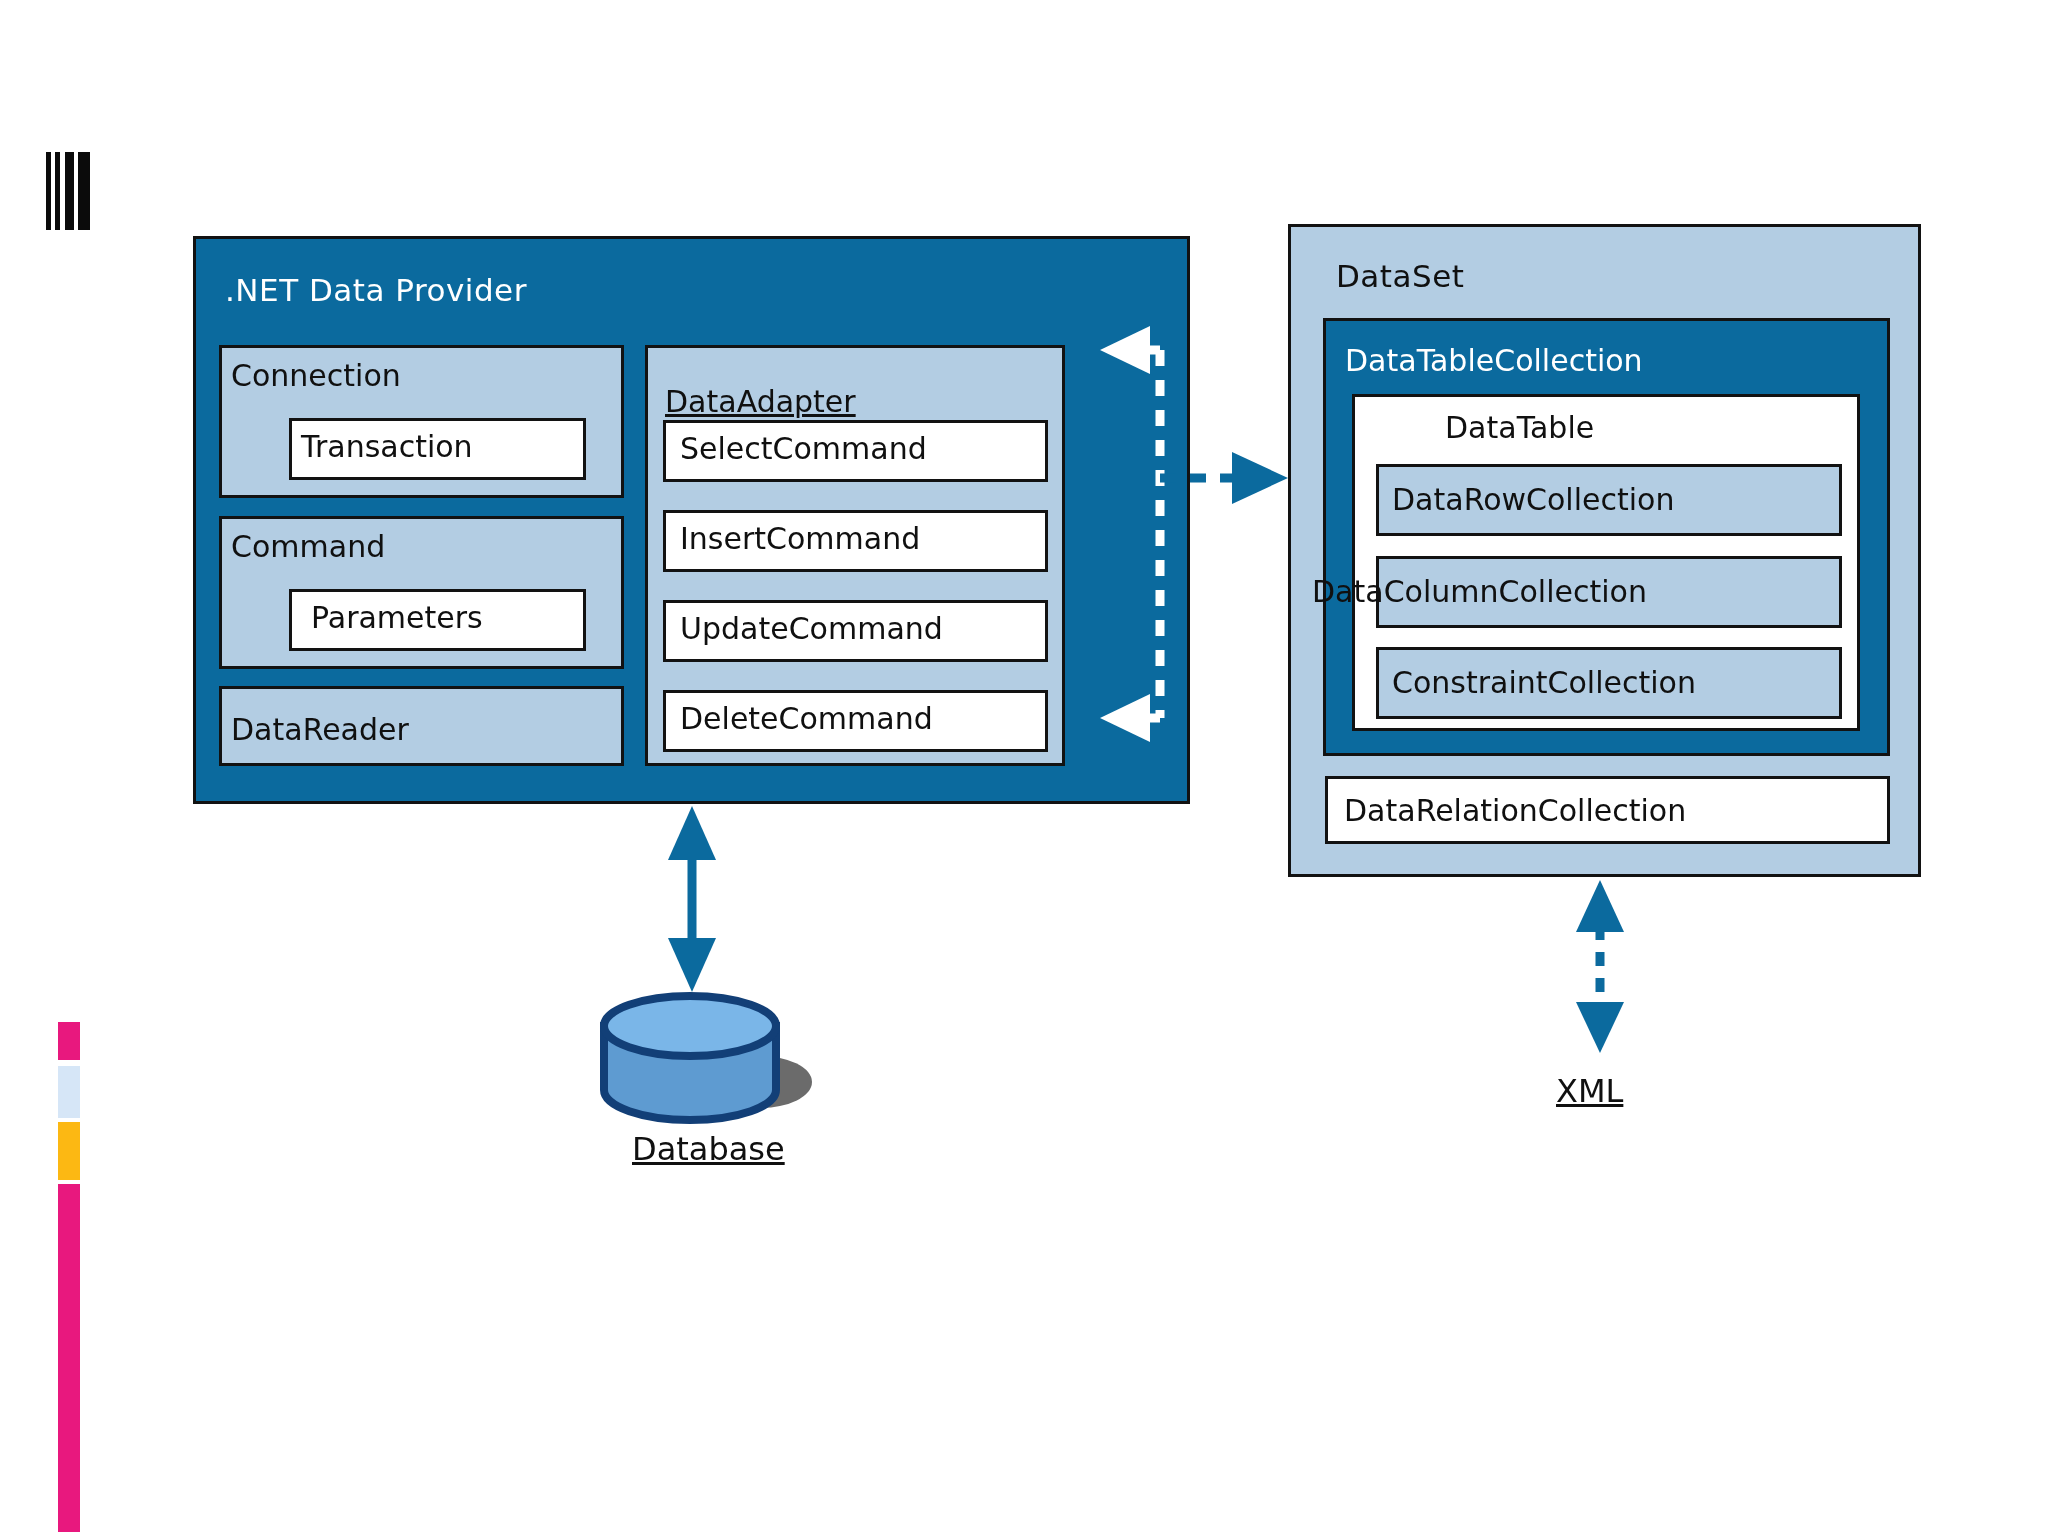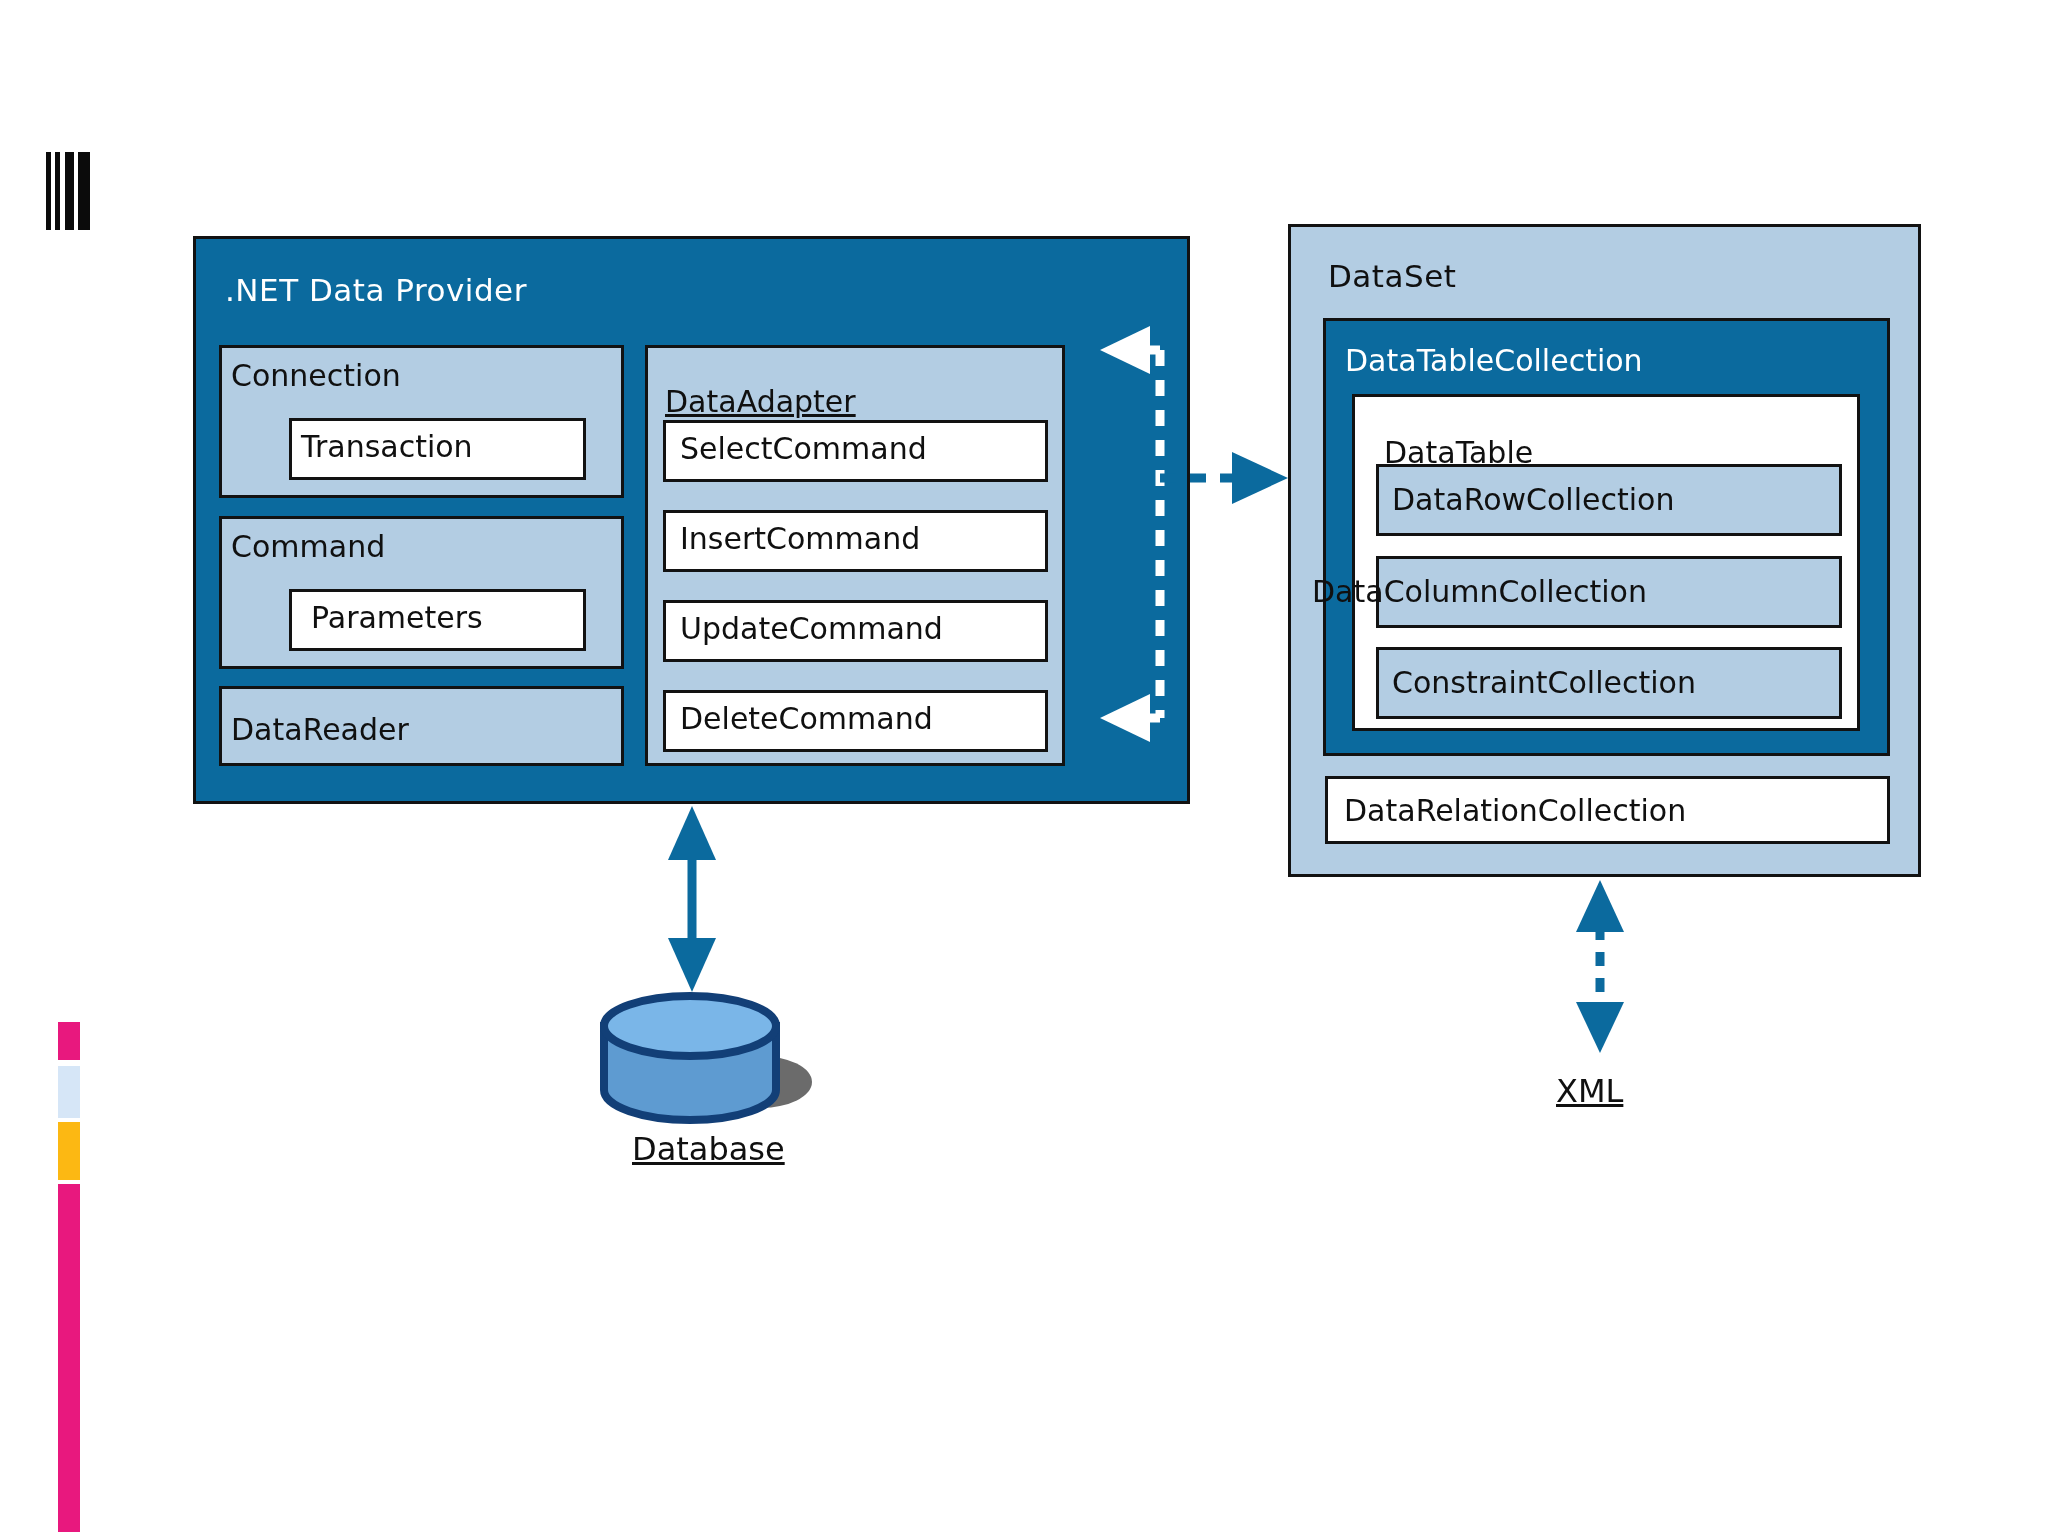--- a/index.html
+++ b/index.html
@@ -67,20 +67,21 @@
     font-size: 31px;
     letter-spacing: 0.5px;
     white-space: nowrap;
   }
   .panel-title-dark {
     position: absolute;
     color: #101010;
     font-size: 31px;
     letter-spacing: 0.5px;
     white-space: nowrap;
+    margin-left: 8px;
   }
   .lt-box {
     position: absolute;
     background: #b3cde3;
     border: 3px solid #121212;
     box-sizing: border-box;
   }
   .white-box {
     position: absolute;
     background: #ffffff;
@@ -178,21 +179,21 @@
   <div class="white-box" style="left:663px; top:690px; width:385px; height:62px;"></div>
   <div class="inner-label" style="left:680px; top:701px;">DeleteCommand</div>
 
   <div class="dataset-panel" style="left:1288px; top:224px; width:633px; height:653px;"></div>
   <div class="panel-title-dark" style="left:1328px; top:258px;">DataSet</div>
 
   <div class="dark-box" style="left:1323px; top:318px; width:567px; height:438px;"></div>
   <div class="box-label light" style="left:1345px; top:343px;">DataTableCollection</div>
 
   <div class="white-box" style="left:1352px; top:394px; width:508px; height:337px;"></div>
-  <div class="box-label" style="left:1384px; top:410px;margin-top:25px;">DataTable</div>
+  <div class="box-label" style="left:1445px; top:410px;">DataTable</div>
 
   <div class="lt-box" style="left:1376px; top:464px; width:466px; height:72px;"></div>
   <div class="inner-label" style="left:1392px; top:482px;text-align:center;">DataRowCollection</div>
 
   <div class="lt-box" style="left:1376px; top:556px; width:466px; height:72px;"></div>
   <div class="inner-label" style="left:1312px; top:574px;">DataColumnCollection</div>
 
   <div class="lt-box" style="left:1376px; top:647px; width:466px; height:72px;"></div>
   <div class="inner-label" style="left:1392px; top:665px;">ConstraintCollection</div>
 

